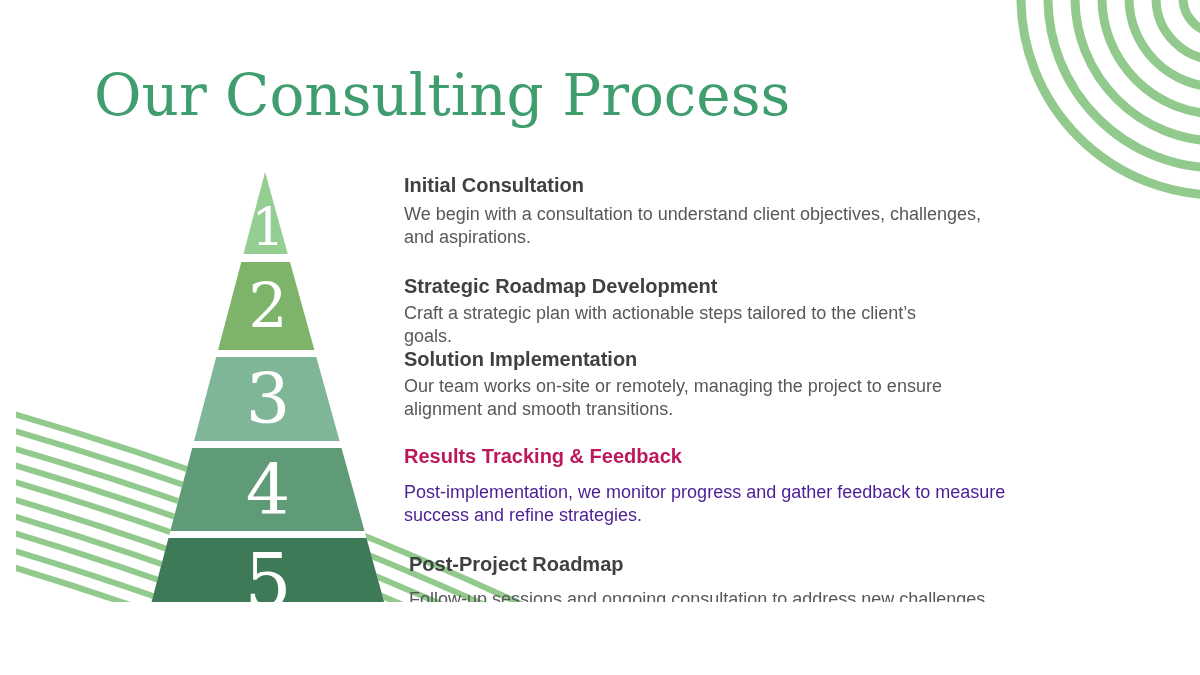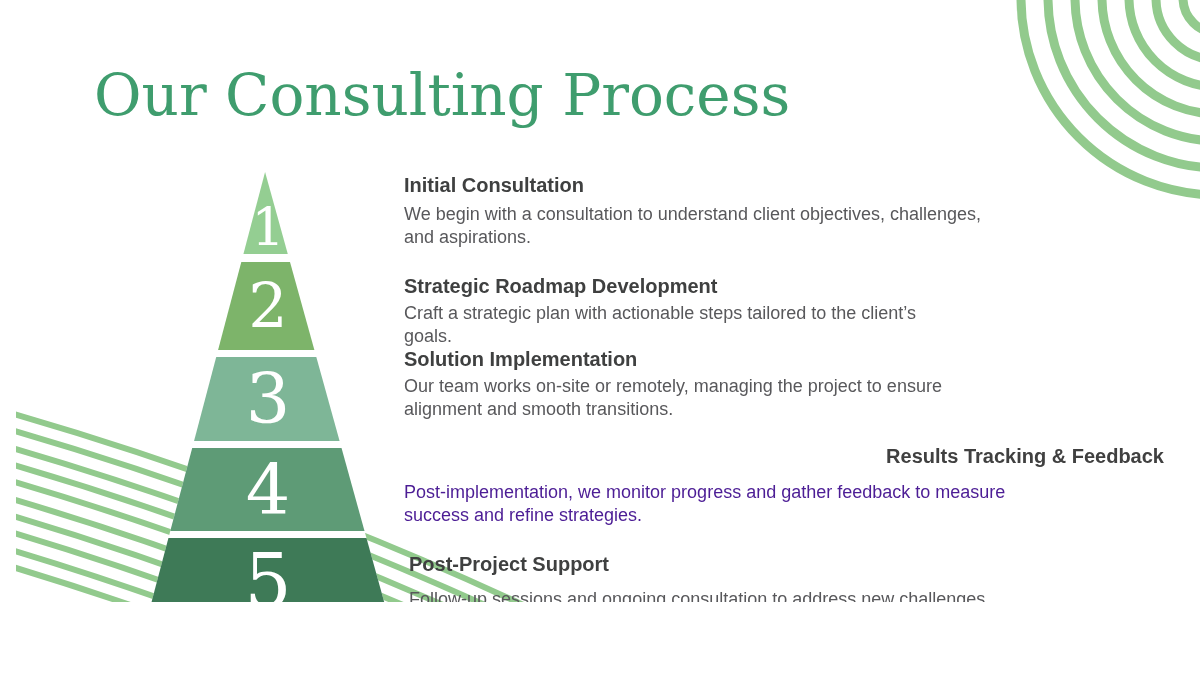--- a/index.html
+++ b/index.html
@@ -114,24 +114,24 @@
       <h2 style="color: rgb(63, 64, 64);">Strategic Roadmap Development</h2>
       <p style="color: rgb(88, 88, 91);">Craft a strategic plan with actionable steps tailored to the client’s
 goals.</p>
     </section>
     <section class="step s3">
       <h2 style="color: rgb(63, 64, 64);">Solution Implementation</h2>
       <p style="color: rgb(88, 88, 91);">Our team works on-site or remotely, managing the project to ensure
 alignment and smooth transitions.</p>
     </section>
     <section class="step s4">
-      <h2 style="color: #404040; text-align: right;">Results Tracking &amp; Feedback</h2>
+      <h2 style="color: #be185d;">Results Tracking &amp; Feedback</h2>
       <p style="color: #4c1d95;">Post-implementation, we monitor progress and gather feedback to measure
 success and refine strategies.</p>
     </section>
     <section class="step s5">
-      <h2 style="color: rgb(63, 64, 64);">Post-Project Support</h2>
+      <h2 style="color: rgb(63, 64, 64);">Post-Project Roadmap</h2>
       <p style="color: rgb(88, 88, 91);">Follow-up sessions and ongoing consultation to address new challenges
 and support sustainability.</p>
     </section>
   </div>
 
 </div>
 
 </body></html>

